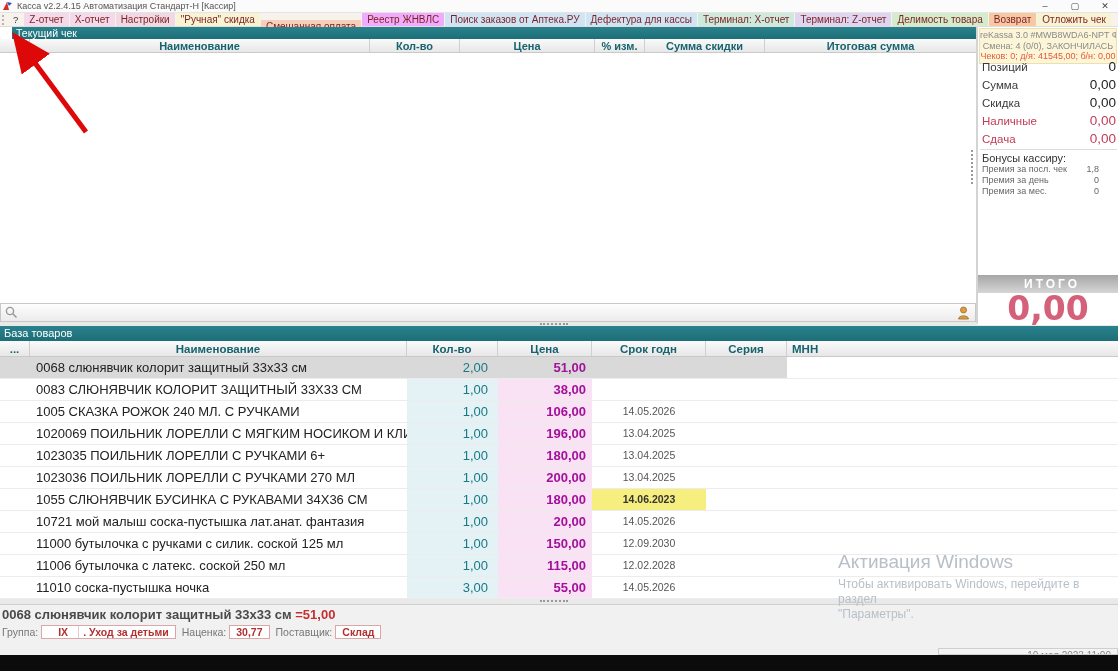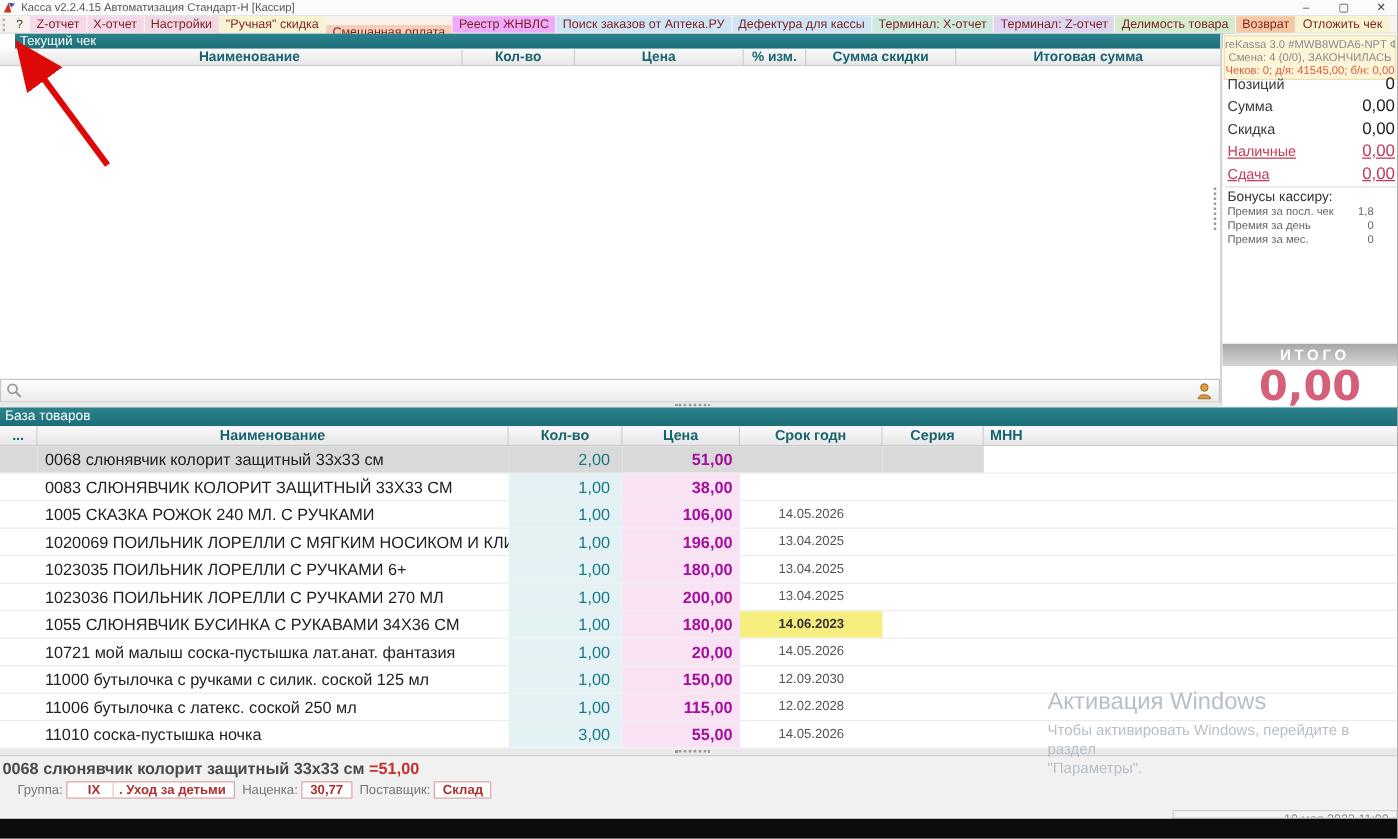--- a/index.html
+++ b/index.html
@@ -49,21 +49,21 @@
 
   
   .rpanel{position:absolute;left:978px;top:27px;width:140px;height:296px;background:#fff;}
   .kassa-info{position:absolute;left:1px;top:1px;width:138px;background:#fdf5d7;border:1px solid #ece0ae;text-align:center;padding:1px 0;}
   .kassa-info .kl{font-size:9px;line-height:10.5px;color:#8a8a8a;white-space:nowrap;overflow:hidden;}
   .kassa-info .kl.red{color:#e05b3a;}
   .stats{position:absolute;left:2px;top:32px;width:137px;}
   .srow{display:flex;justify-content:space-between;align-items:baseline;height:18px;padding:0 1px 0 2px;}
   .srow .sl{font-size:11.5px;color:#3a3a3a;}
   .srow .sv{font-size:13.5px;color:#222;font-weight:500;}
-  .srow.accent .sl,.srow.accent .sv{color:#c23a58;text-decoration:underline;}
+  .srow.accent .sl,.srow.accent .sv{color:#c23a58;}
   .bonus-title{font-size:11px;color:#333;border-top:1px solid #ddd;padding:2px 2px 0;}
   .brow{display:flex;justify-content:space-between;height:11px;padding:0 18px 0 2px;}
   .brow .bl{font-size:9px;color:#666;}
   .brow .bv{font-size:9px;color:#666;}
   .total-bar{position:absolute;left:978px;top:275px;width:148px;height:18px;background:linear-gradient(#a6a6a6,#d6d6d6);color:#fff;font-size:12px;font-weight:bold;letter-spacing:3px;text-align:center;line-height:18px;}
   .total-val{position:absolute;left:978px;top:293px;width:140px;height:32px;background:#fff;color:#d4607a;font-size:33px;font-weight:bold;text-align:center;line-height:32px;font-family:"DejaVu Sans",sans-serif;}
 
   
   .catalog-body{position:absolute;left:0;top:357px;width:1118px;height:242px;background:#fff;}
   .crow{display:flex;height:22px;border-bottom:1px solid #ececec;}
@@ -75,21 +75,21 @@
   .c4{width:114px;font-size:10.5px;color:#555;text-align:center;line-height:21px;}
   .c5{width:81px;}
   .c6{flex:1;}
   .crow.sel .c0,.crow.sel .c1,.crow.sel .c2,.crow.sel .c3,.crow.sel .c4,.crow.sel .c5{background:#d9d9d9;}
   .c4.exp{background:#f6ef7f;color:#333;font-weight:600;}
 
   
   .bottom-info{position:absolute;left:0;top:604px;width:1118px;height:51px;background:#f1f1f1;border-top:1px solid #cfcfcf;}
   .pline{font-size:13px;font-weight:bold;color:#4a4a4a;padding:2px 0 0 2px;white-space:nowrap;}
   .pline .pprice{color:#c43030;}
-  .gline{display:flex;align-items:center;margin:3px 0 0 14px;font-size:10.5px;color:#777;text-align:right;}
+  .gline{display:flex;align-items:center;margin:3px 0 0 2px;font-size:10.5px;color:#777;text-align:right;}
   .gline .glabel{margin-right:3px;}
   .gbox{border:1px solid #d9a7a7;background:#fff;color:#b03030;font-size:10.5px;font-weight:bold;padding:0 6px;margin-right:6px;display:flex;align-items:center;height:14px;white-space:nowrap;}
   .gbox .gcode{padding:0 10px;border-right:1px solid #e6c8c8;margin-right:4px;color:#b03030;}
 
   
   .watermark{position:absolute;left:838px;top:551px;width:270px;color:#b7bfc7;pointer-events:none;}
   .wm1{font-size:19px;}
   .wm2{font-size:12px;margin-top:4px;line-height:15px;}
 
   

